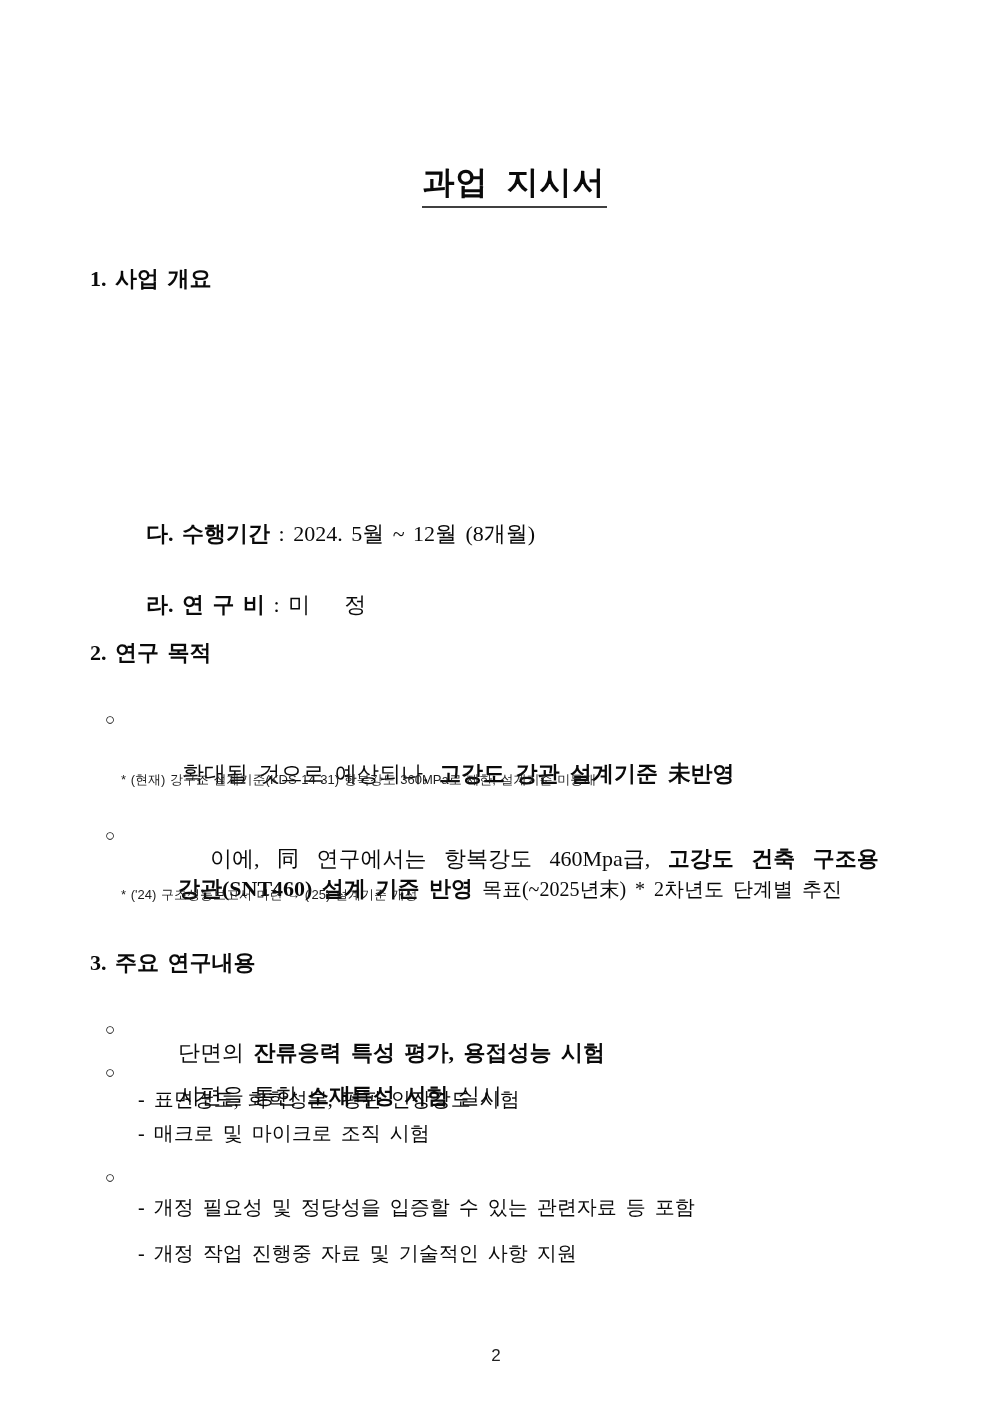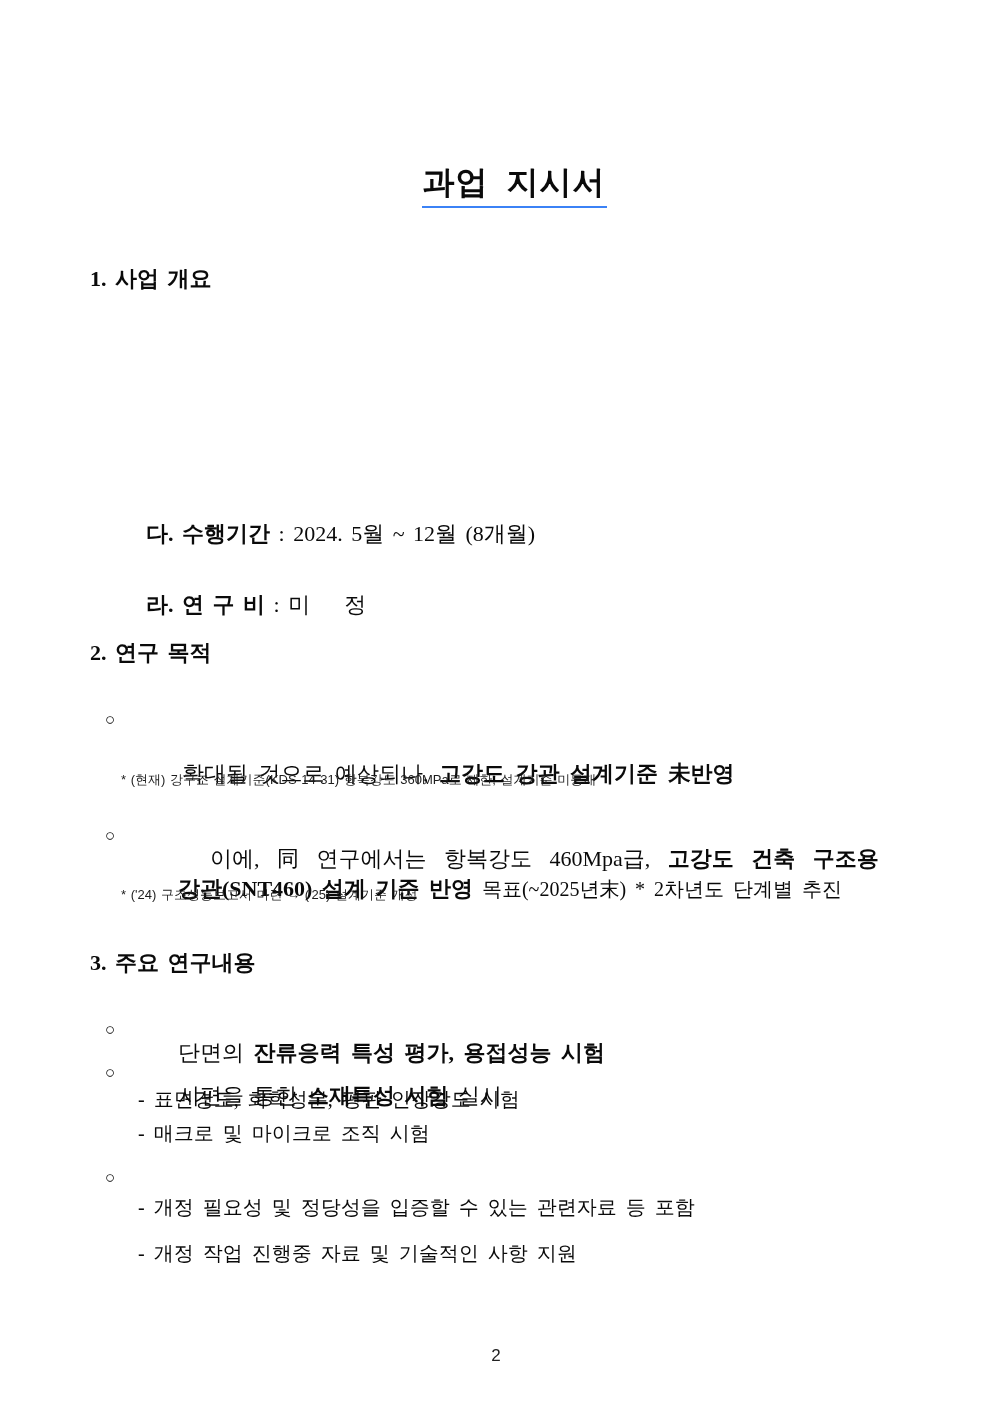--- a/index.html
+++ b/index.html
@@ -21,21 +21,21 @@
   }
   .title {
     left: 0; top: 126px; width: 992px;
     text-align: center;
     font-size: 32px;
     font-weight: bold;
     letter-spacing: 1px;
   }
   .title .underline {
     display: inline-block;
-    border-bottom: 2px solid #3b82f6;
+    border-bottom: 2px solid #404040;
     padding: 0 1px 4px 1px;
   }
   .h { font-size: 22px; font-weight: bold; left: 90px; word-spacing: 3px; }
   .item { font-size: 22px; left: 112px; word-spacing: 3px; }
   .item .lbl { font-weight: bold; }
   .body22 { font-size: 22px; }
   .b { font-weight: bold; }
   .marker { font-size: 17px; left: 105px; }
   .btxt { left: 140px; }
   .note {

